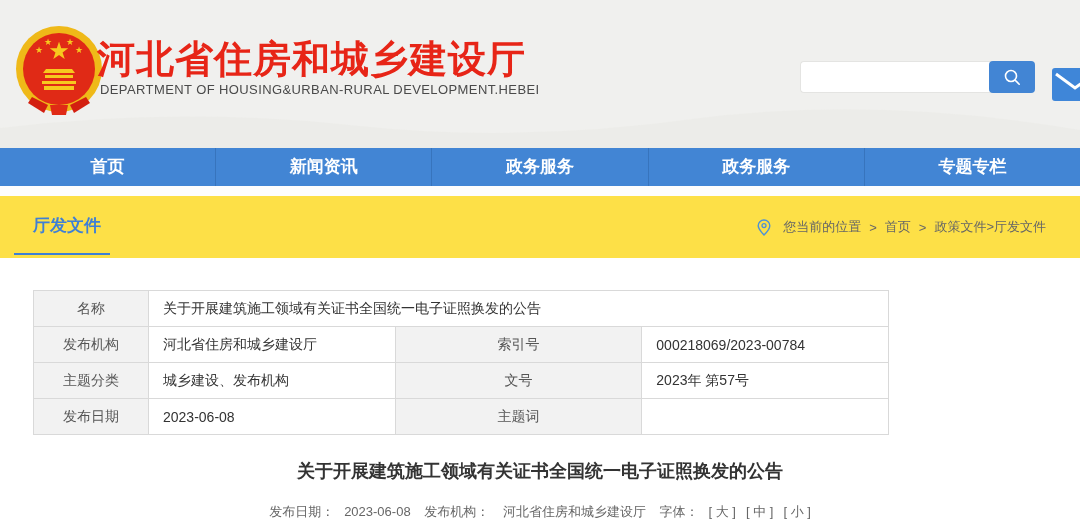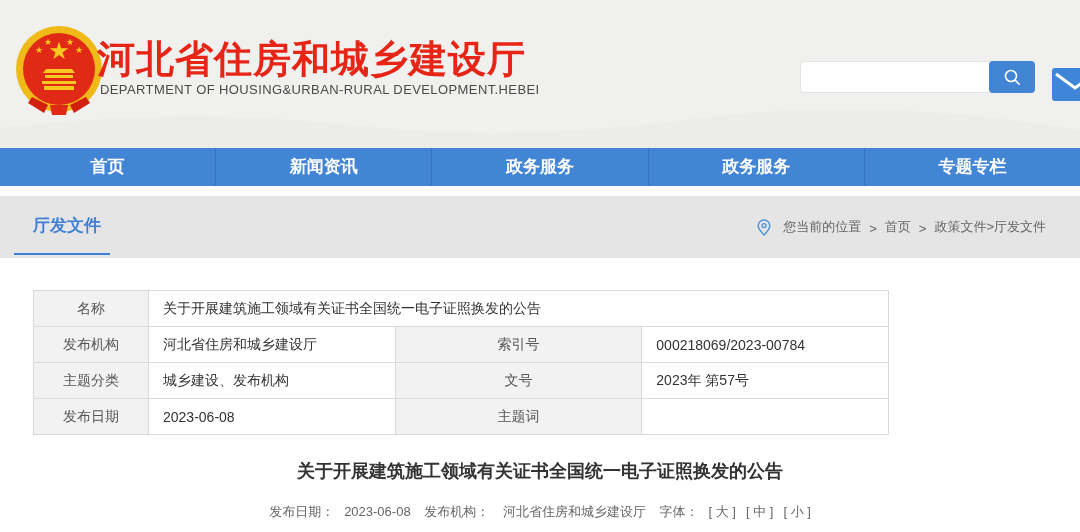--- a/index.html
+++ b/index.html
@@ -23,25 +23,25 @@
 
   
   .main-nav { display:flex; width:1080px; height:38px; background:#4285d4; }
   .nav-item { flex:1; text-align:center; line-height:38px; color:#fff; font-size:17px;
     font-weight:bold; border-right:1px solid #3774bd; cursor:pointer; }
   .nav-item:last-child { border-right:none; }
 
   .nav-gap { height:10px; background:#fdfdfd; }
 
   
-  .section-bar { position:relative; width:1080px; height:62px; background:#e5e5e5; }
+  .section-bar { position:relative; width:1080px; height:62px; background:#fde047; }
   .section-tab { position:absolute; left:33px; top:18px; font-size:17px; font-weight:bold;
     color:#3e7fd6; cursor:pointer; }
   .tab-underline { position:absolute; left:14px; bottom:3px; width:96px; height:2px; background:#3e7fd6; }
-  .breadcrumb { position:absolute; right:30px; top:22px; display:flex; align-items:flex-end;
+  .breadcrumb { position:absolute; right:30px; top:22px; display:flex; align-items:center;
     font-size:13px; color:#666; }
   .breadcrumb .pin { margin-right:8px; display:inline-flex; }
   .breadcrumb span { margin:0 4px; white-space:nowrap; }
   .breadcrumb .bc-link { cursor:pointer; }
 
   
   .doc-table { margin:32px 0 0 33px; width:856px; border-collapse:collapse; table-layout:fixed; }
   .doc-table td { border:1px solid #d9d9d9; height:36px; font-size:14px; }
   .doc-table td.lbl { background:#f2f2f2; text-align:center; color:#555; }
   .doc-table td.val { background:#fff; color:#333; padding:0 14px; }

